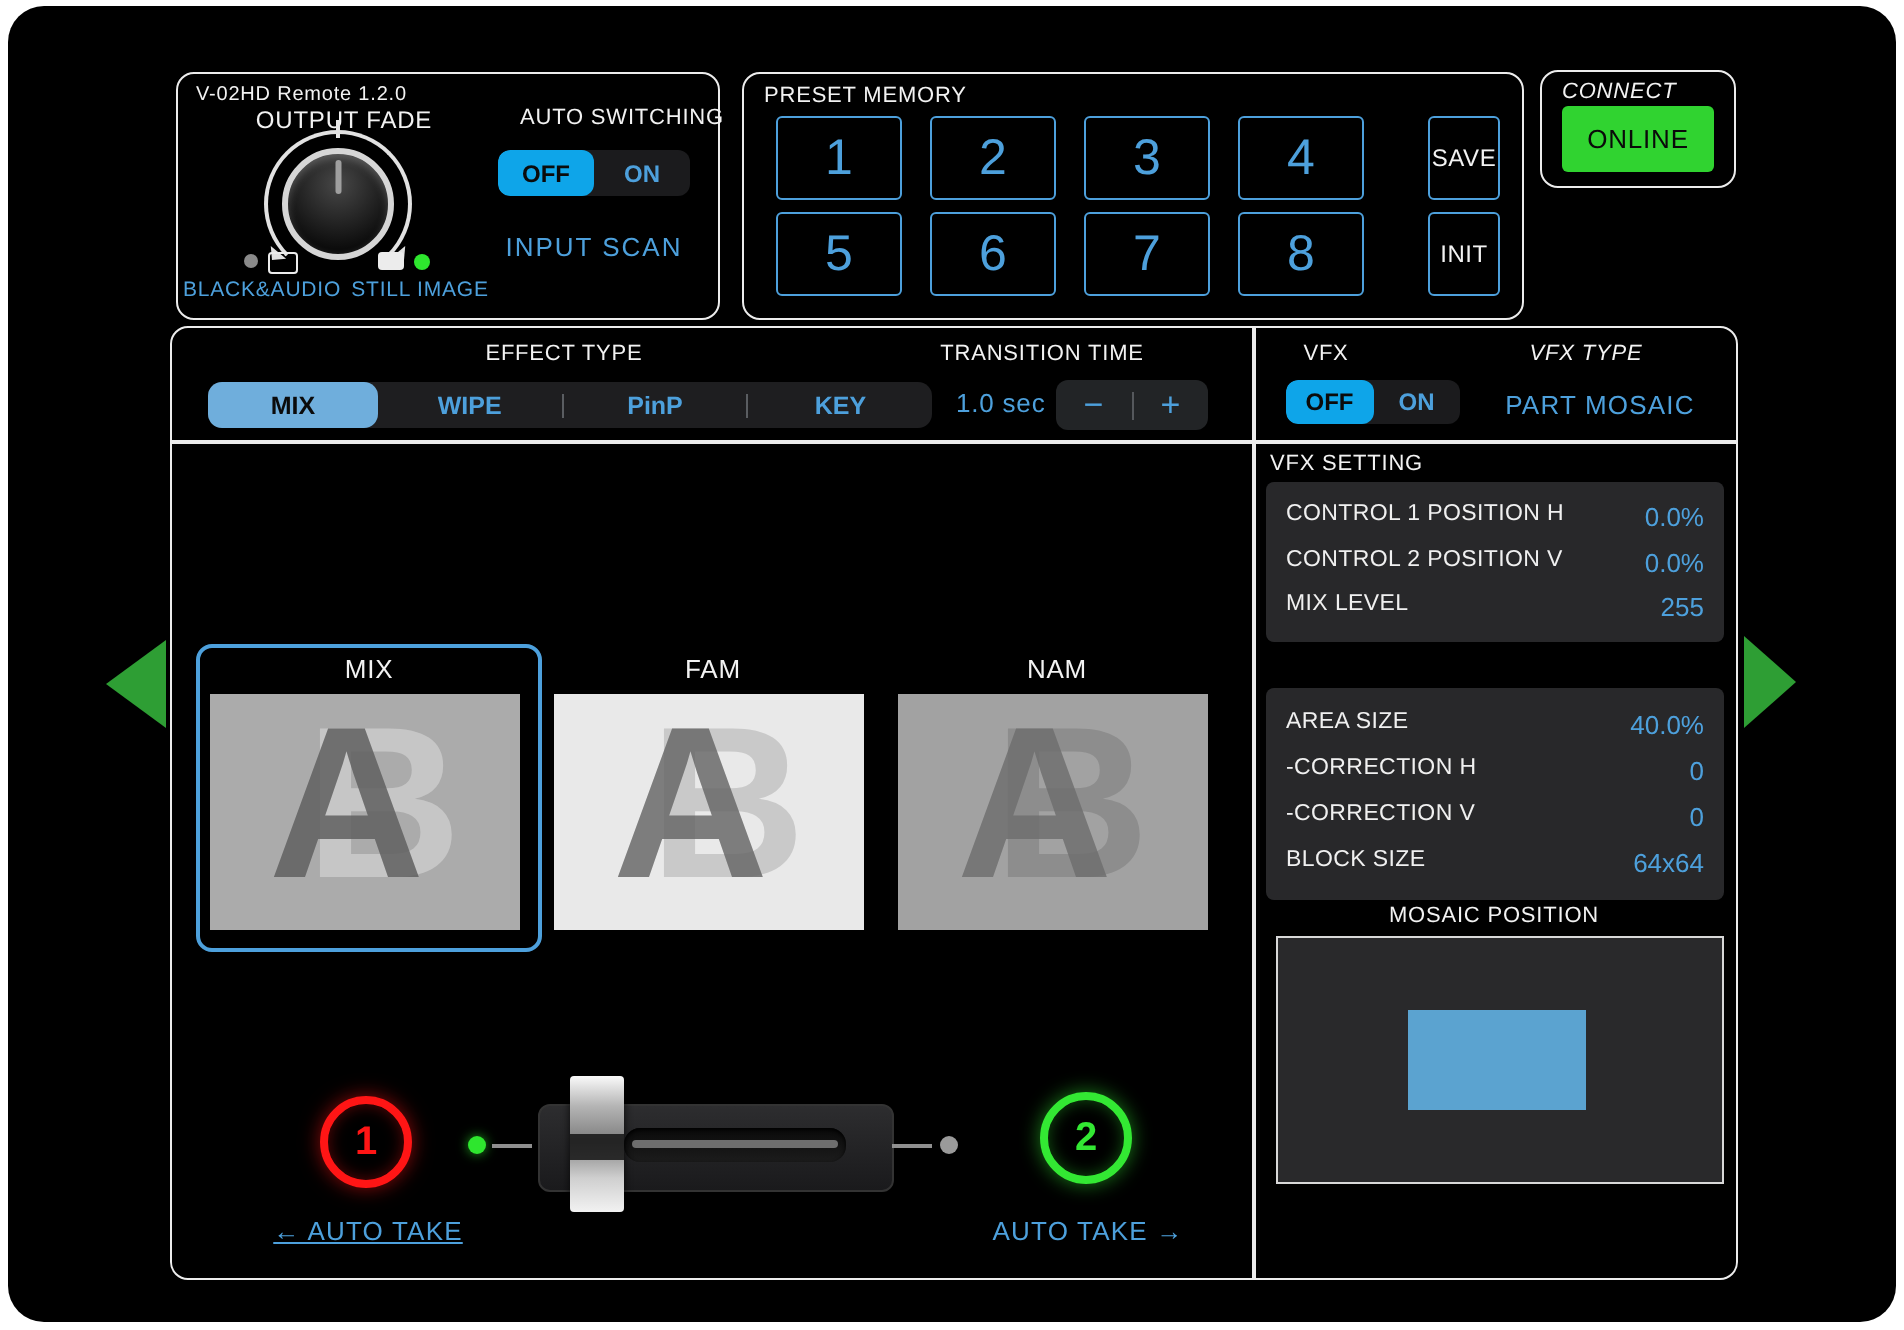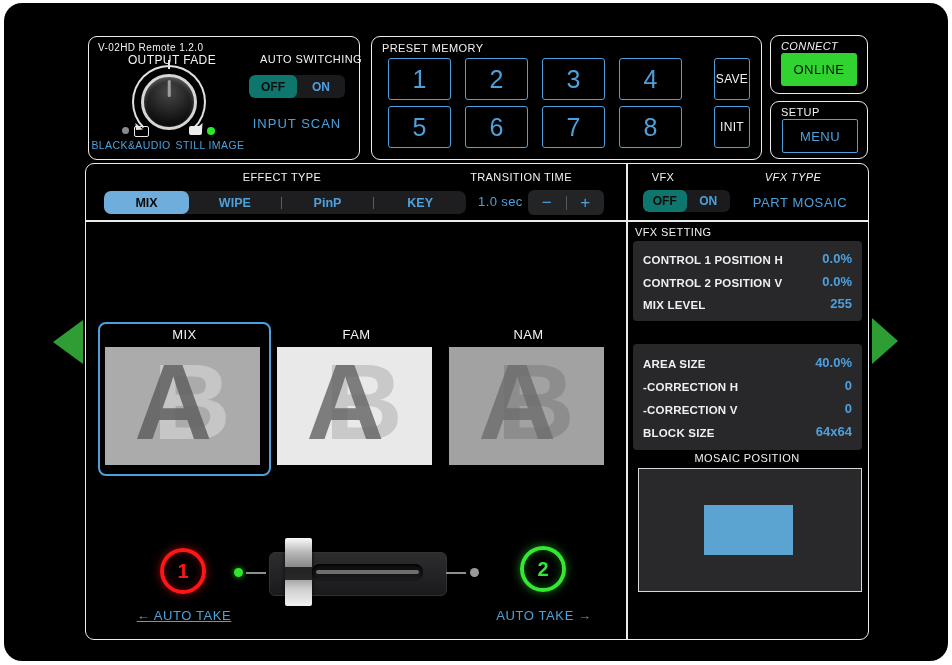--- a/index.html
+++ b/index.html
@@ -20,21 +20,21 @@
   .knob-arrow.r{right:1px;bottom:6px;border-top-color:#e2e2e2;transform:rotate(-40deg);}
   .knob{position:absolute;left:50%;top:50%;width:50px;height:50px;transform:translate(-50%,-50%);
         border-radius:50%;border:3px solid #d6d6d6;
         background:radial-gradient(circle at 50% 30%,#474747,#0c0c0c 75%);
         box-shadow:inset 0 2px 4px rgba(255,255,255,.25),0 2px 5px rgba(0,0,0,.8);}
   .knob-pointer{position:absolute;left:50%;top:3px;width:2.5px;height:17px;background:#9f9f9f;border-radius:2px;transform:translateX(-50%);}
   .ind-dot{position:absolute;border-radius:50%;}
   .ind-sq{position:absolute;width:13px;height:9px;border-radius:2px;}
   .toggle{position:absolute;display:flex;background:#1b1b1d;border-radius:6px;overflow:hidden;}
   .tog-seg{flex:1;display:flex;align-items:center;justify-content:center;font-size:12px;font-weight:700;color:#4DA0DC;}
-  .tog-seg.sel{background:#0f766e;color:#0b0b0b;border-radius:6px;}
+  .tog-seg.sel{background:#0ea5e9;color:#0b0b0b;border-radius:6px;}
 
   
   .preset-btn{position:absolute;width:61px;height:40px;border:1.5px solid #4DA0DC;border-radius:3px;
               color:#4DA0DC;font-size:25px;display:flex;align-items:center;justify-content:center;}
   .mini-btn{position:absolute;width:34px;height:40px;border:1.5px solid #4DA0DC;border-radius:3px;
             color:#f2f2f2;font-size:12px;display:flex;align-items:center;justify-content:center;letter-spacing:.3px;}
 
   
   .online-btn{position:absolute;left:10px;top:17px;width:76px;height:33px;background:#30D330;border-radius:3px;
               color:#0a0a0a;font-size:13px;display:flex;align-items:center;justify-content:center;letter-spacing:.4px;}
@@ -48,21 +48,21 @@
   .seg{position:absolute;left:18px;top:27px;width:362px;height:23px;background:#1e1e20;border-radius:7px;display:flex;align-items:center;}
   .seg-item{display:flex;align-items:center;justify-content:center;height:100%;flex:1;color:#4DA0DC;font-size:12.5px;font-weight:700;}
   .seg-item.sel{flex:0 0 85px;background:#6FAEDC;color:#0b0b0b;border-radius:7px;}
   .seg-sep{width:1px;height:12px;background:#5a5d61;}
   .pm{position:absolute;left:442px;top:26px;width:76px;height:25px;background:#222426;border-radius:6px;display:flex;align-items:center;}
   .pm-btn{flex:1;display:flex;align-items:center;justify-content:center;color:#4DA0DC;font-size:17px;height:100%;}
   .pm-sep{width:1px;height:14px;background:#55585c;}
 
   
   .card{position:absolute;left:547px;width:229px;background:#28282a;border-radius:4px;display:flex;flex-direction:column;justify-content:space-evenly;padding:3px 0;box-sizing:border-box;}
-  .vrow{display:flex;justify-content:space-between;align-items:flex-end;padding:0 10px;font-weight:bold;}
+  .vrow{display:flex;justify-content:space-between;align-items:flex-start;padding:0 10px;}
   .vrow .lab{color:#f0f0f0;font-size:11.5px;letter-spacing:.2px;}
   .vrow .val{color:#4DA0DC;font-size:13px;}
   .mosaic-box{position:absolute;left:552px;top:304px;width:222px;height:122px;background:#29292b;border:1.5px solid #d8d8d8;}
   .mosaic-rect{position:absolute;left:65px;top:36px;width:89px;height:50px;background:#5BA3D0;}
 
   
   .thumb{position:absolute;top:158px;width:169px;height:150px;border:2px solid transparent;border-radius:8px;}
   .thumb.sel{border-color:#4DA0DC;}
   .thumb-label{position:absolute;left:0;top:3px;width:100%;text-align:center;color:#f2f2f2;font-size:13px;letter-spacing:.4px;}
   .thumb-img{position:absolute;left:5px;top:23px;width:155px;height:118px;overflow:hidden;}
@@ -135,24 +135,20 @@
     <div class="preset-btn" style="left:247px;top:69px;">8</div>
     <div class="mini-btn" style="left:342px;top:21px;">SAVE</div>
     <div class="mini-btn" style="left:342px;top:69px;">INIT</div>
   </div>
 
   <div class="panel" style="left:766px;top:32px;width:96px;height:57px;">
     <div class="plabel" style="left:10px;top:4px;font-style:italic;">CONNECT</div>
     <div class="online-btn">ONLINE</div>
   </div>
 
-  <div class="panel" style="left:766px;top:98px;width:96px;height:56px;">
-    <div class="plabel" style="left:10px;top:4px;">SETUP</div>
-    <div class="menu-btn">MENU</div>
-  </div>
 
   <div class="green-tri" style="left:49px;top:317px;border:22px solid transparent;border-left:none;border-right:30px solid #2E9E34;"></div>
   <div class="green-tri" style="left:868px;top:315px;border:23px solid transparent;border-right:none;border-left:26px solid #2E9E34;"></div>
 
   <div class="main">
     <div class="vdiv"></div>
     <div class="hdiv"></div>
 
     <div class="plabel ctr" style="left:96px;top:7px;width:200px;">EFFECT TYPE</div>
     <div class="seg">

